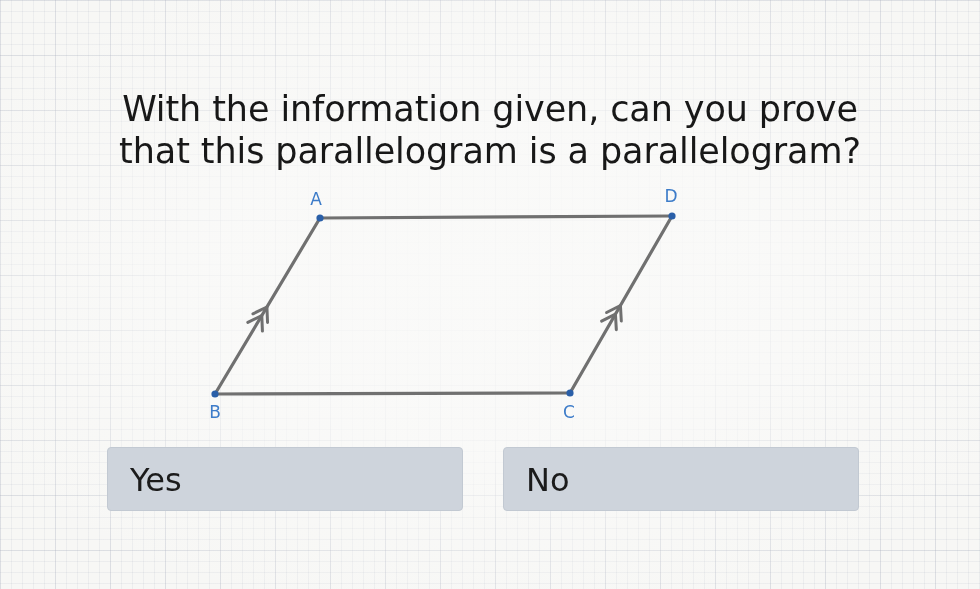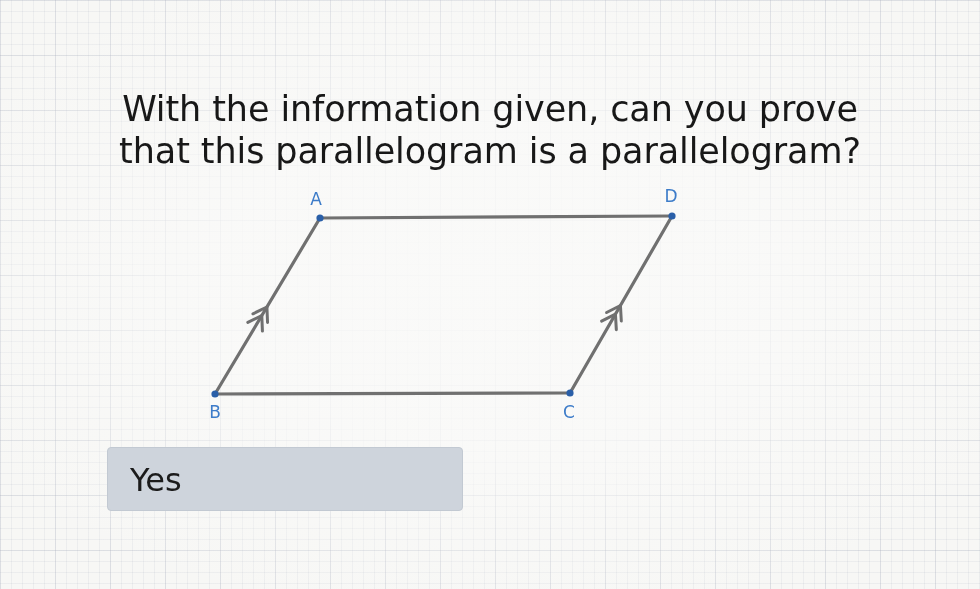--- a/index.html
+++ b/index.html
@@ -130,16 +130,17 @@
       <g id="labels-group">
           <text x="316" y="205" fill="#3d7cc9" font-family="&quot;DejaVu Sans&quot;, &quot;Liberation Sans&quot;, sans-serif" font-size="17" text-anchor="middle">A</text>
           <text x="215" y="418" fill="#3d7cc9" font-family="&quot;DejaVu Sans&quot;, &quot;Liberation Sans&quot;, sans-serif" font-size="17" text-anchor="middle">B</text>
           <text x="569" y="418" fill="#3d7cc9" font-family="&quot;DejaVu Sans&quot;, &quot;Liberation Sans&quot;, sans-serif" font-size="17" text-anchor="middle">C</text>
           <text x="671" y="202" fill="#3d7cc9" font-family="&quot;DejaVu Sans&quot;, &quot;Liberation Sans&quot;, sans-serif" font-size="17" text-anchor="middle">D</text>
         </g>
     </svg>
 
     <div class="answers">
       <button class="answer-btn yes">Yes</button>
+      <button class="answer-btn no">No</button>
     </div>
 
   </div>
 </div>
 
 </body></html>

